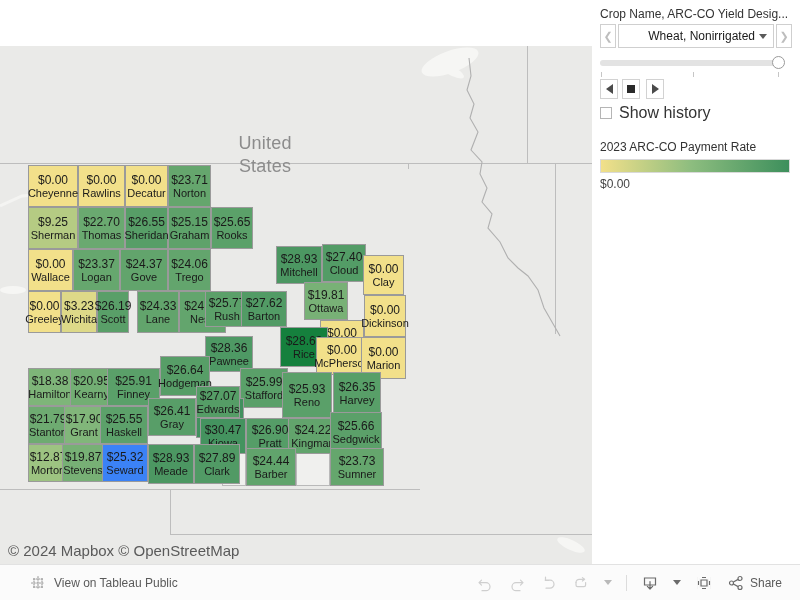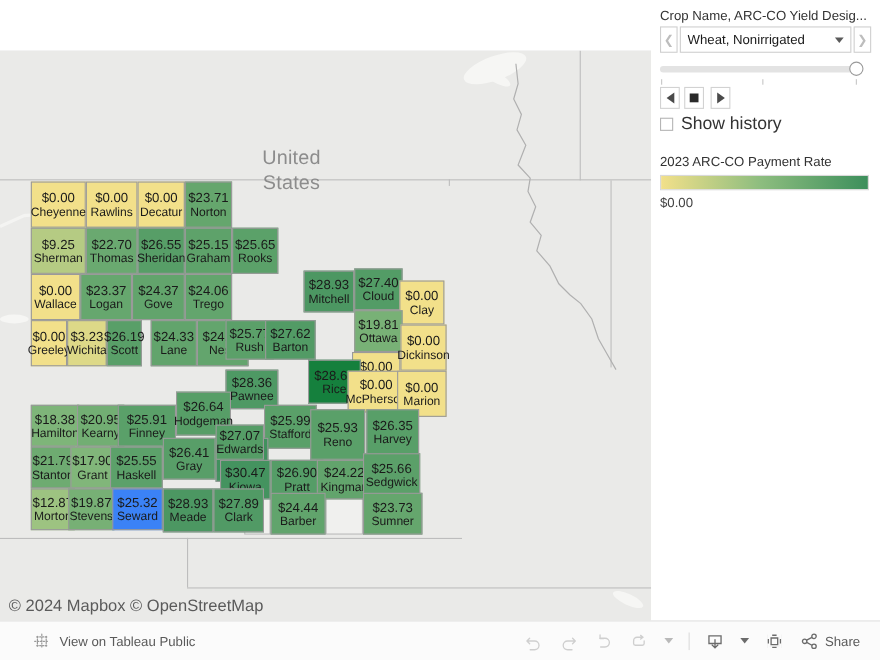--- a/index.html
+++ b/index.html
@@ -67,21 +67,21 @@
     display:flex;align-items:center;justify-content:center;
     font-size:11px;color:#bdbdbd;
   }
   .arrow-btn.left{left:0;}
   .arrow-btn.right{right:0;}
   .dd{
     position:absolute;left:18px;right:18px;top:0;height:24px;box-sizing:border-box;
     border:1px solid #cfcfcf;background:#fff;
     display:flex;align-items:center;padding:0 6px;
   }
-  .dd-text{flex:1;font-size:12px;color:#1a1a1a;white-space:nowrap;overflow:hidden;}
+  .dd-text{flex:1;font-size:12px;color:#1a1a1a;white-space:nowrap;overflow:hidden;text-align:right;}
   .caret{
     width:0;height:0;border-left:4px solid transparent;border-right:4px solid transparent;
     border-top:5px solid #5a5a5a;margin-left:4px;
   }
   .slider{position:absolute;left:8px;top:56px;width:190px;height:14px;}
   .track{position:absolute;left:0;top:4px;width:176px;height:6px;background:#e3e3e3;border-radius:3px;}
   .thumb{
     position:absolute;left:172px;top:0;width:13px;height:13px;border-radius:50%;
     border:1.5px solid #9a9a9a;background:#ffffff;box-sizing:border-box;
   }
@@ -248,21 +248,21 @@
           <div class="cname">Mitchell</div>
         </div>
         <div class="county" style="left: 322px; top: 198px; width: 44px; height: 38px; background: rgb(83, 156, 102);">
           <div class="cval">$27.40</div>
           <div class="cname">Cloud</div>
         </div>
         <div class="county" style="left: 363px; top: 209px; width: 41px; height: 40px; background: rgb(242, 224, 138);">
           <div class="cval">$0.00</div>
           <div class="cname">Clay</div>
         </div>
-        <div class="county" style="left: 322px; top: 236px; width: 44px; height: 38px; background: rgb(120, 177, 118);">
+        <div class="county" style="left: 304px; top: 236px; width: 44px; height: 38px; background: rgb(120, 177, 118);">
           <div class="cval">$19.81</div>
           <div class="cname">Ottawa</div>
         </div>
         <div class="county" style="left: 320px; top: 274px; width: 44px; height: 38px; background: rgb(242, 224, 138);">
           <div class="cval">$0.00</div>
           <div class="cname">Saline</div>
         </div>
         <div class="county" style="left: 364px; top: 249px; width: 42px; height: 42px; background: rgb(242, 224, 138);">
           <div class="cval">$0.00</div>
           <div class="cname">Dickinson</div>

